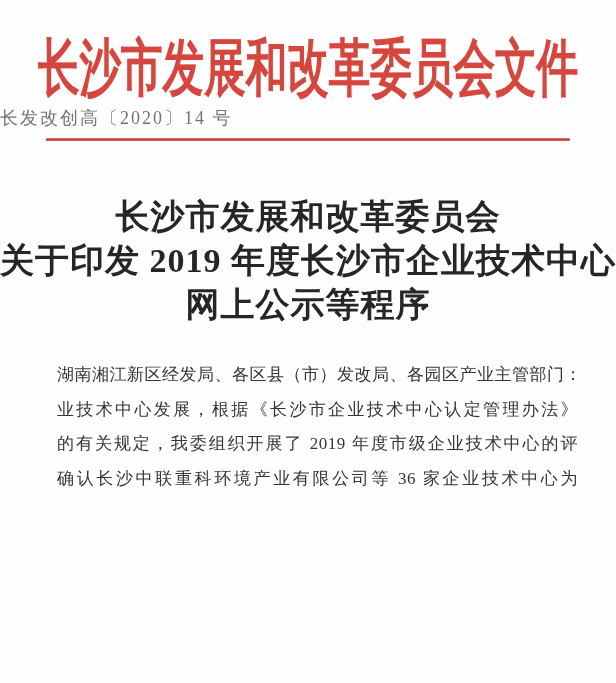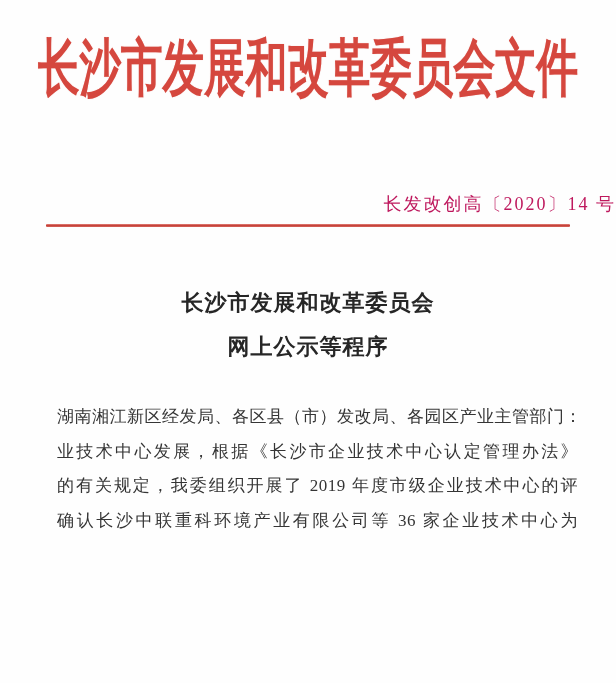--- a/index.html
+++ b/index.html
@@ -33,42 +33,41 @@
     font-weight: bold;
     line-height: 1.08;
     color: #d5473e;
     transform: scaleX(0.67);
     transform-origin: center;
     text-shadow: 0 0 1px rgba(213, 71, 62, 0.45);
   }
 
   
   .doc-number {
-    margin-top: 86px;
-    text-align: right;
+    text-align: left;
     font-size: 18px;
     letter-spacing: 2px;
-    color: #be185d;
+    color: #737373;
   }
 
   
   .red-rule {
     margin: 8px auto 0 auto;
     width: 524px;
     height: 3px;
     background: linear-gradient(#e4837c, #c23d34 55%, #d96a62);
     border-radius: 1px;
   }
 
   
   .doc-title {
     margin-top: 54px;
     text-align: center;
     font-weight: bold;
-    font-size: 22px;
+    font-size: 34px;
     line-height: 44px;
     color: #262626;
     letter-spacing: 1px;
   }
 
   
   .doc-body {
     margin: 31px 38px 0 57px;
     width: 521px;
     font-size: 17px;
@@ -97,20 +96,21 @@
   <div class="red-header">
     <span class="letterhead-text">长沙市发展和改革委员会文件</span>
   </div>
 
   <div class="doc-number">长发改创高〔2020〕14 号</div>
 
   <div class="red-rule"></div>
 
   <div class="doc-title">
     <div>长沙市发展和改革委员会</div>
+    <div>关于印发 2019 年度长沙市企业技术中心</div>
     <div>网上公示等程序</div>
   </div>
 
   <div class="doc-body">
     <div class="body-line salutation">湖南湘江新区经发局、各区县（市）发改局、各园区产业主管部门：</div>
     <div class="body-line">业技术中心发展，根据《长沙市企业技术中心认定管理办法》</div>
     <div class="body-line">的有关规定，我委组织开展了 2019 年度市级企业技术中心的评</div>
     <div class="body-line">确认长沙中联重科环境产业有限公司等 36 家企业技术中心为</div>
   </div>
 

